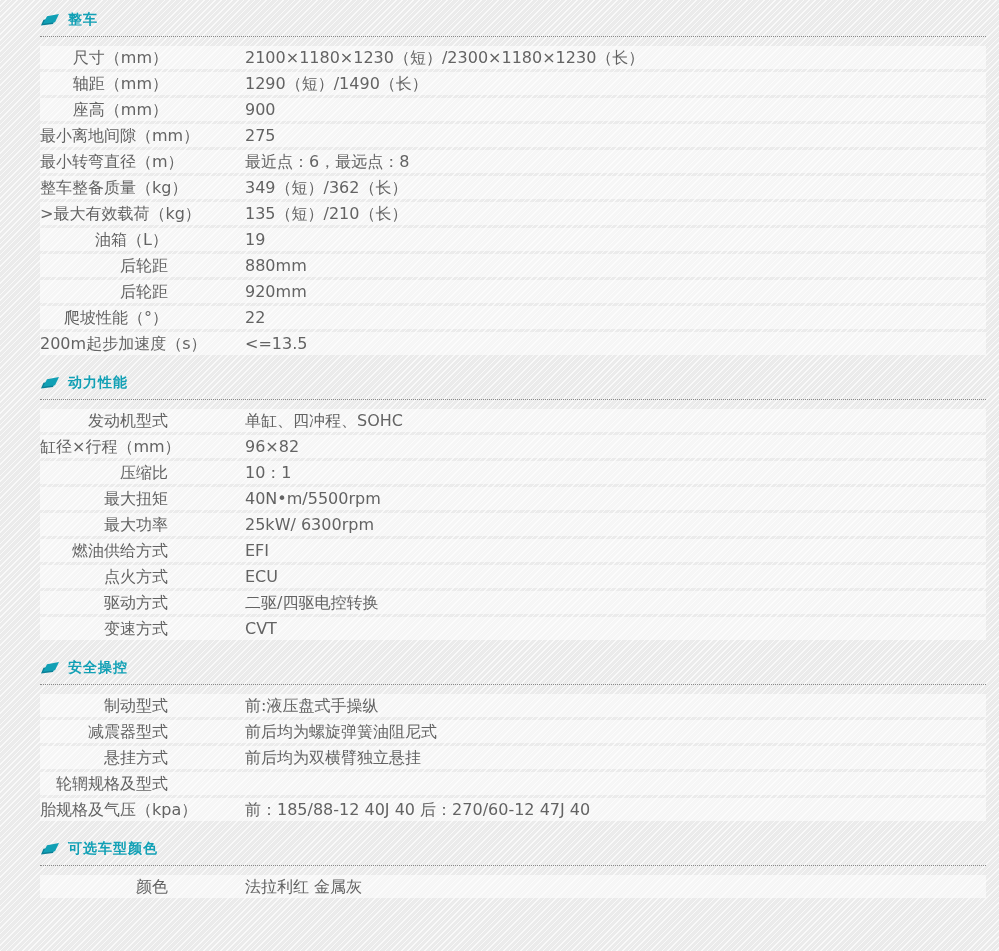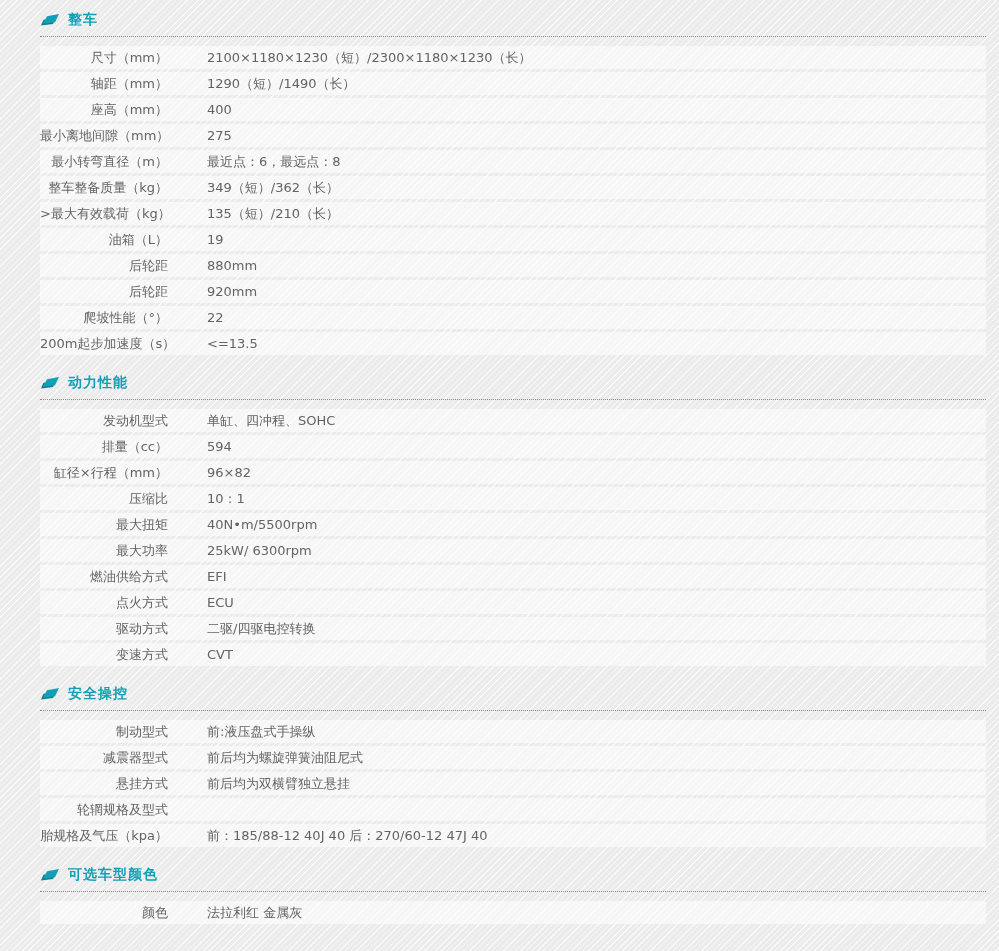--- a/index.html
+++ b/index.html
@@ -13,21 +13,21 @@
   .page{padding-left:40px;}
   .section-header{display:flex;align-items:center;gap:8px;padding-top:12px;height:25px;text-align:right;}
   .section:first-of-type .section-header{padding-top:7px;}
   .section-title{font-size:14px;font-weight:bold;color:#11a0b5;letter-spacing:1px;}
   .marker-icon{display:inline-flex;width:20px;height:14px;flex:none;}
   .dotted-divider{width:946px;height:0;border-top:1px dotted #8b8b8b;margin-top:4px;}
   .spec-table{margin-top:9px;}
   .row{
     display:flex;width:946px;height:23px;line-height:23px;margin-bottom:3px;
     background:rgba(255,255,255,.55);
-    font-size:13px;color:#636363;
+    font-size:16px;color:#636363;gap:38px;
   }
   .label{width:128px;text-align:right;white-space:nowrap;flex:none;}
   .value{margin-left:39px;white-space:nowrap;}
 </style>
 </head>
 <body>
 
 <div class="page" id="page">
     <section class="section">
     <div class="section-header">
@@ -44,21 +44,21 @@
         <div class="row">
     <div class="label">尺寸（mm）</div>
     <div class="value">2100×1180×1230（短）/2300×1180×1230（长）</div>
   </div>
         <div class="row">
     <div class="label">轴距（mm）</div>
     <div class="value">1290（短）/1490（长）</div>
   </div>
         <div class="row">
     <div class="label">座高（mm）</div>
-    <div class="value">400</div>
+    <div class="value">900</div>
   </div>
         <div class="row">
     <div class="label">最小离地间隙（mm）</div>
     <div class="value">275</div>
   </div>
         <div class="row">
     <div class="label">最小转弯直径（m）</div>
     <div class="value">最近点：6，最远点：8</div>
   </div>
         <div class="row">
@@ -99,24 +99,20 @@
           <polygon class="ic-main" points="3,10.8 15,9.2 19,1 7,3.2" fill="#11a0b5"></polygon>
         </svg>
       </span>
       <span class="section-title" style="color: rgb(17, 160, 181);">动力性能</span>
     </div>
     <div class="dotted-divider"></div>
     <div class="spec-table">
         <div class="row">
     <div class="label">发动机型式</div>
     <div class="value">单缸、四冲程、SOHC</div>
-  </div>
-        <div class="row">
-    <div class="label">排量（cc）</div>
-    <div class="value">594</div>
   </div>
         <div class="row">
     <div class="label">缸径×行程（mm）</div>
     <div class="value">96×82</div>
   </div>
         <div class="row">
     <div class="label">压缩比</div>
     <div class="value">10：1</div>
   </div>
         <div class="row">

